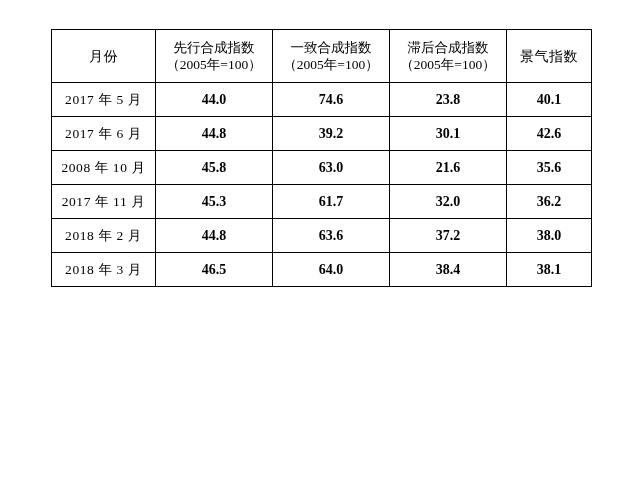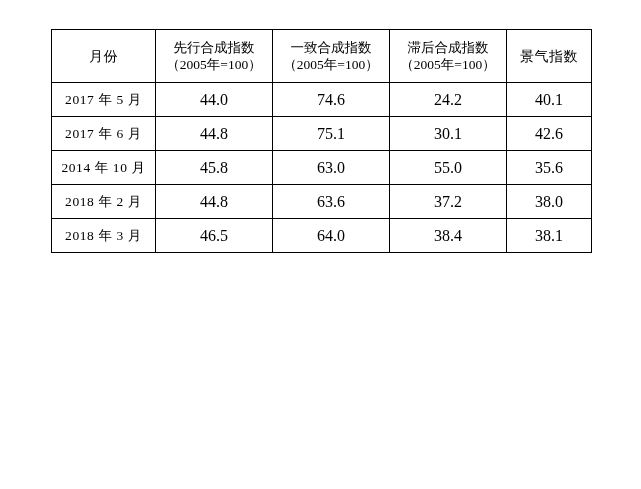--- a/index.html
+++ b/index.html
@@ -68,21 +68,22 @@
   }
   tbody td {
     height: 33px;
     font-size: 14px;
   }
   tbody td.month-cell {
     letter-spacing: 0.6px;
   }
   tbody td.num {
     font-family: "Liberation Serif", "DejaVu Serif", serif;
-    font-size: 16px;
+    font-size: 14px;
+    font-weight: bold;
   }
 </style>
 </head>
 <body>
 
 <div class="page">
   <div class="table-wrap">
     <table class="data-table">
       <colgroup>
         <col class="c0">
@@ -111,36 +112,43 @@
           <th class="single-line">
             <span class="hdr-line1">景气指数</span>
           </th>
         </tr>
       </thead>
       <tbody id="table-body">
           <tr>
             <td class="month-cell">2017 年 5 月</td>
             <td class="num">44.0</td>
             <td class="num">74.6</td>
-            <td class="num">24.2</td>
+            <td class="num">23.8</td>
             <td class="num">40.1</td>
           </tr>
           <tr>
             <td class="month-cell">2017 年 6 月</td>
             <td class="num">44.8</td>
-            <td class="num">75.1</td>
+            <td class="num">39.2</td>
             <td class="num">30.1</td>
             <td class="num">42.6</td>
           </tr>
           <tr>
-            <td class="month-cell">2014 年 10 月</td>
+            <td class="month-cell">2008 年 10 月</td>
             <td class="num">45.8</td>
             <td class="num">63.0</td>
-            <td class="num">55.0</td>
+            <td class="num">21.6</td>
             <td class="num">35.6</td>
+          </tr>
+          <tr>
+            <td class="month-cell">2017 年 11 月</td>
+            <td class="num">45.3</td>
+            <td class="num">61.7</td>
+            <td class="num">32.0</td>
+            <td class="num">36.2</td>
           </tr>
           <tr>
             <td class="month-cell">2018 年 2 月</td>
             <td class="num">44.8</td>
             <td class="num">63.6</td>
             <td class="num">37.2</td>
             <td class="num">38.0</td>
           </tr>
           <tr>
             <td class="month-cell">2018 年 3 月</td>

